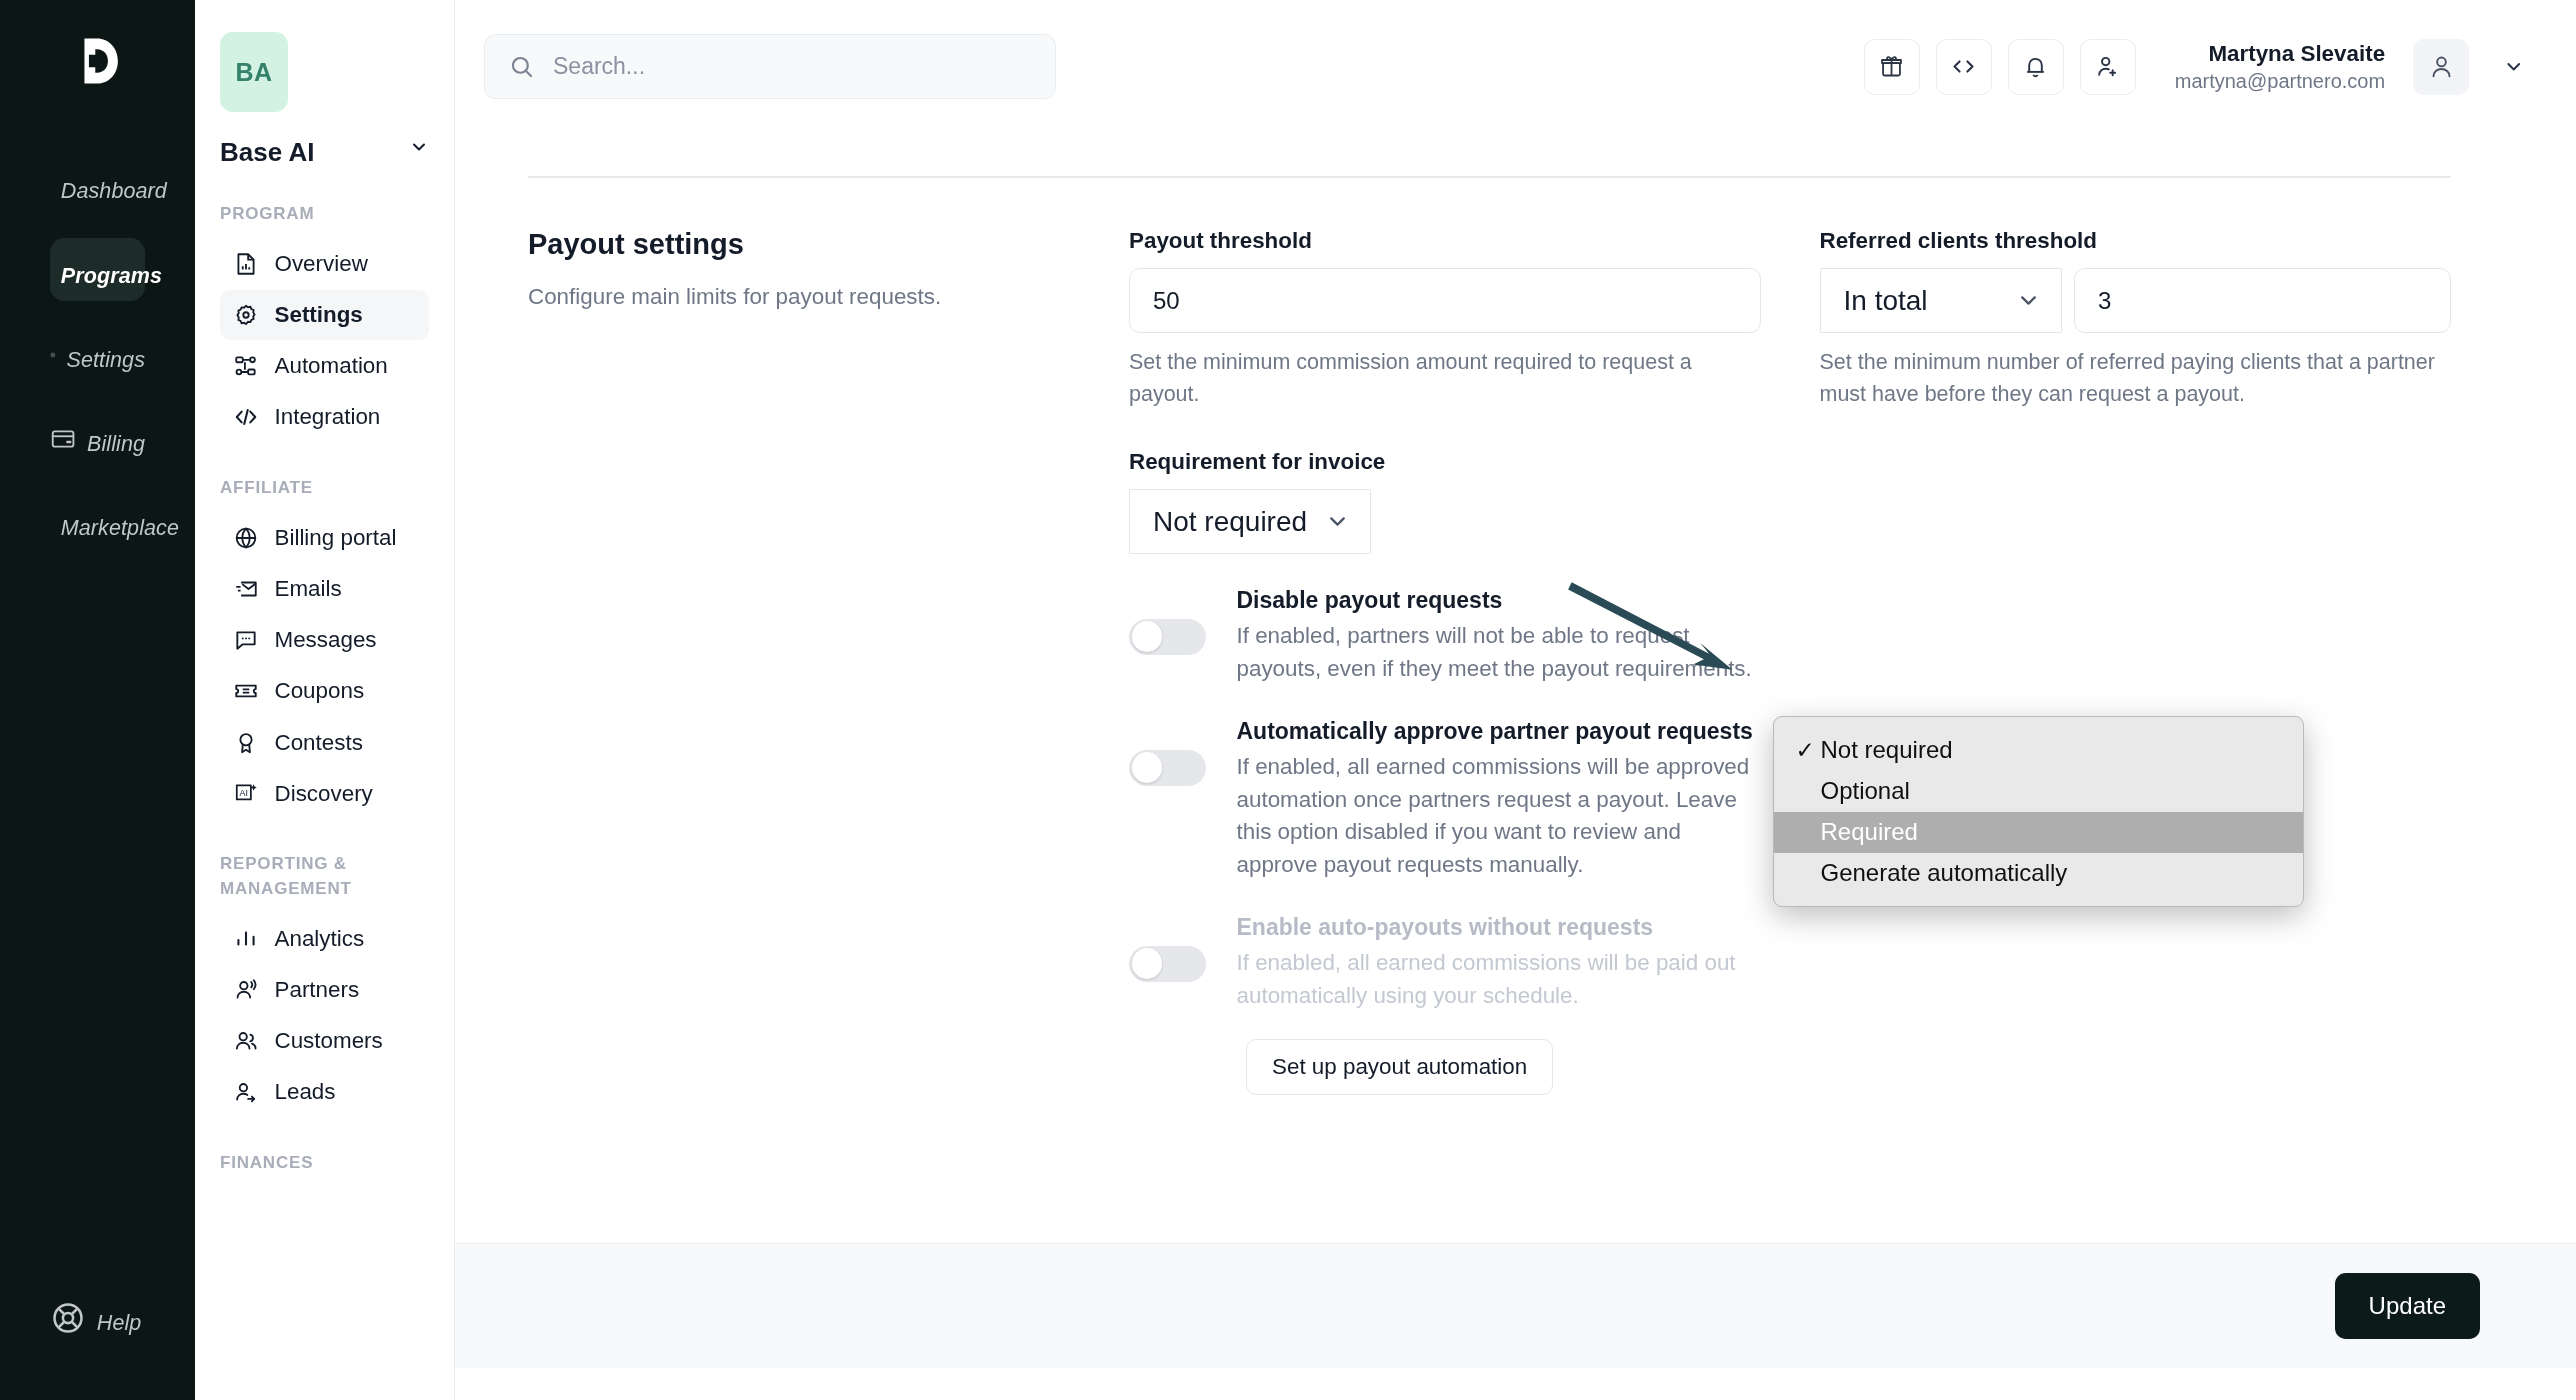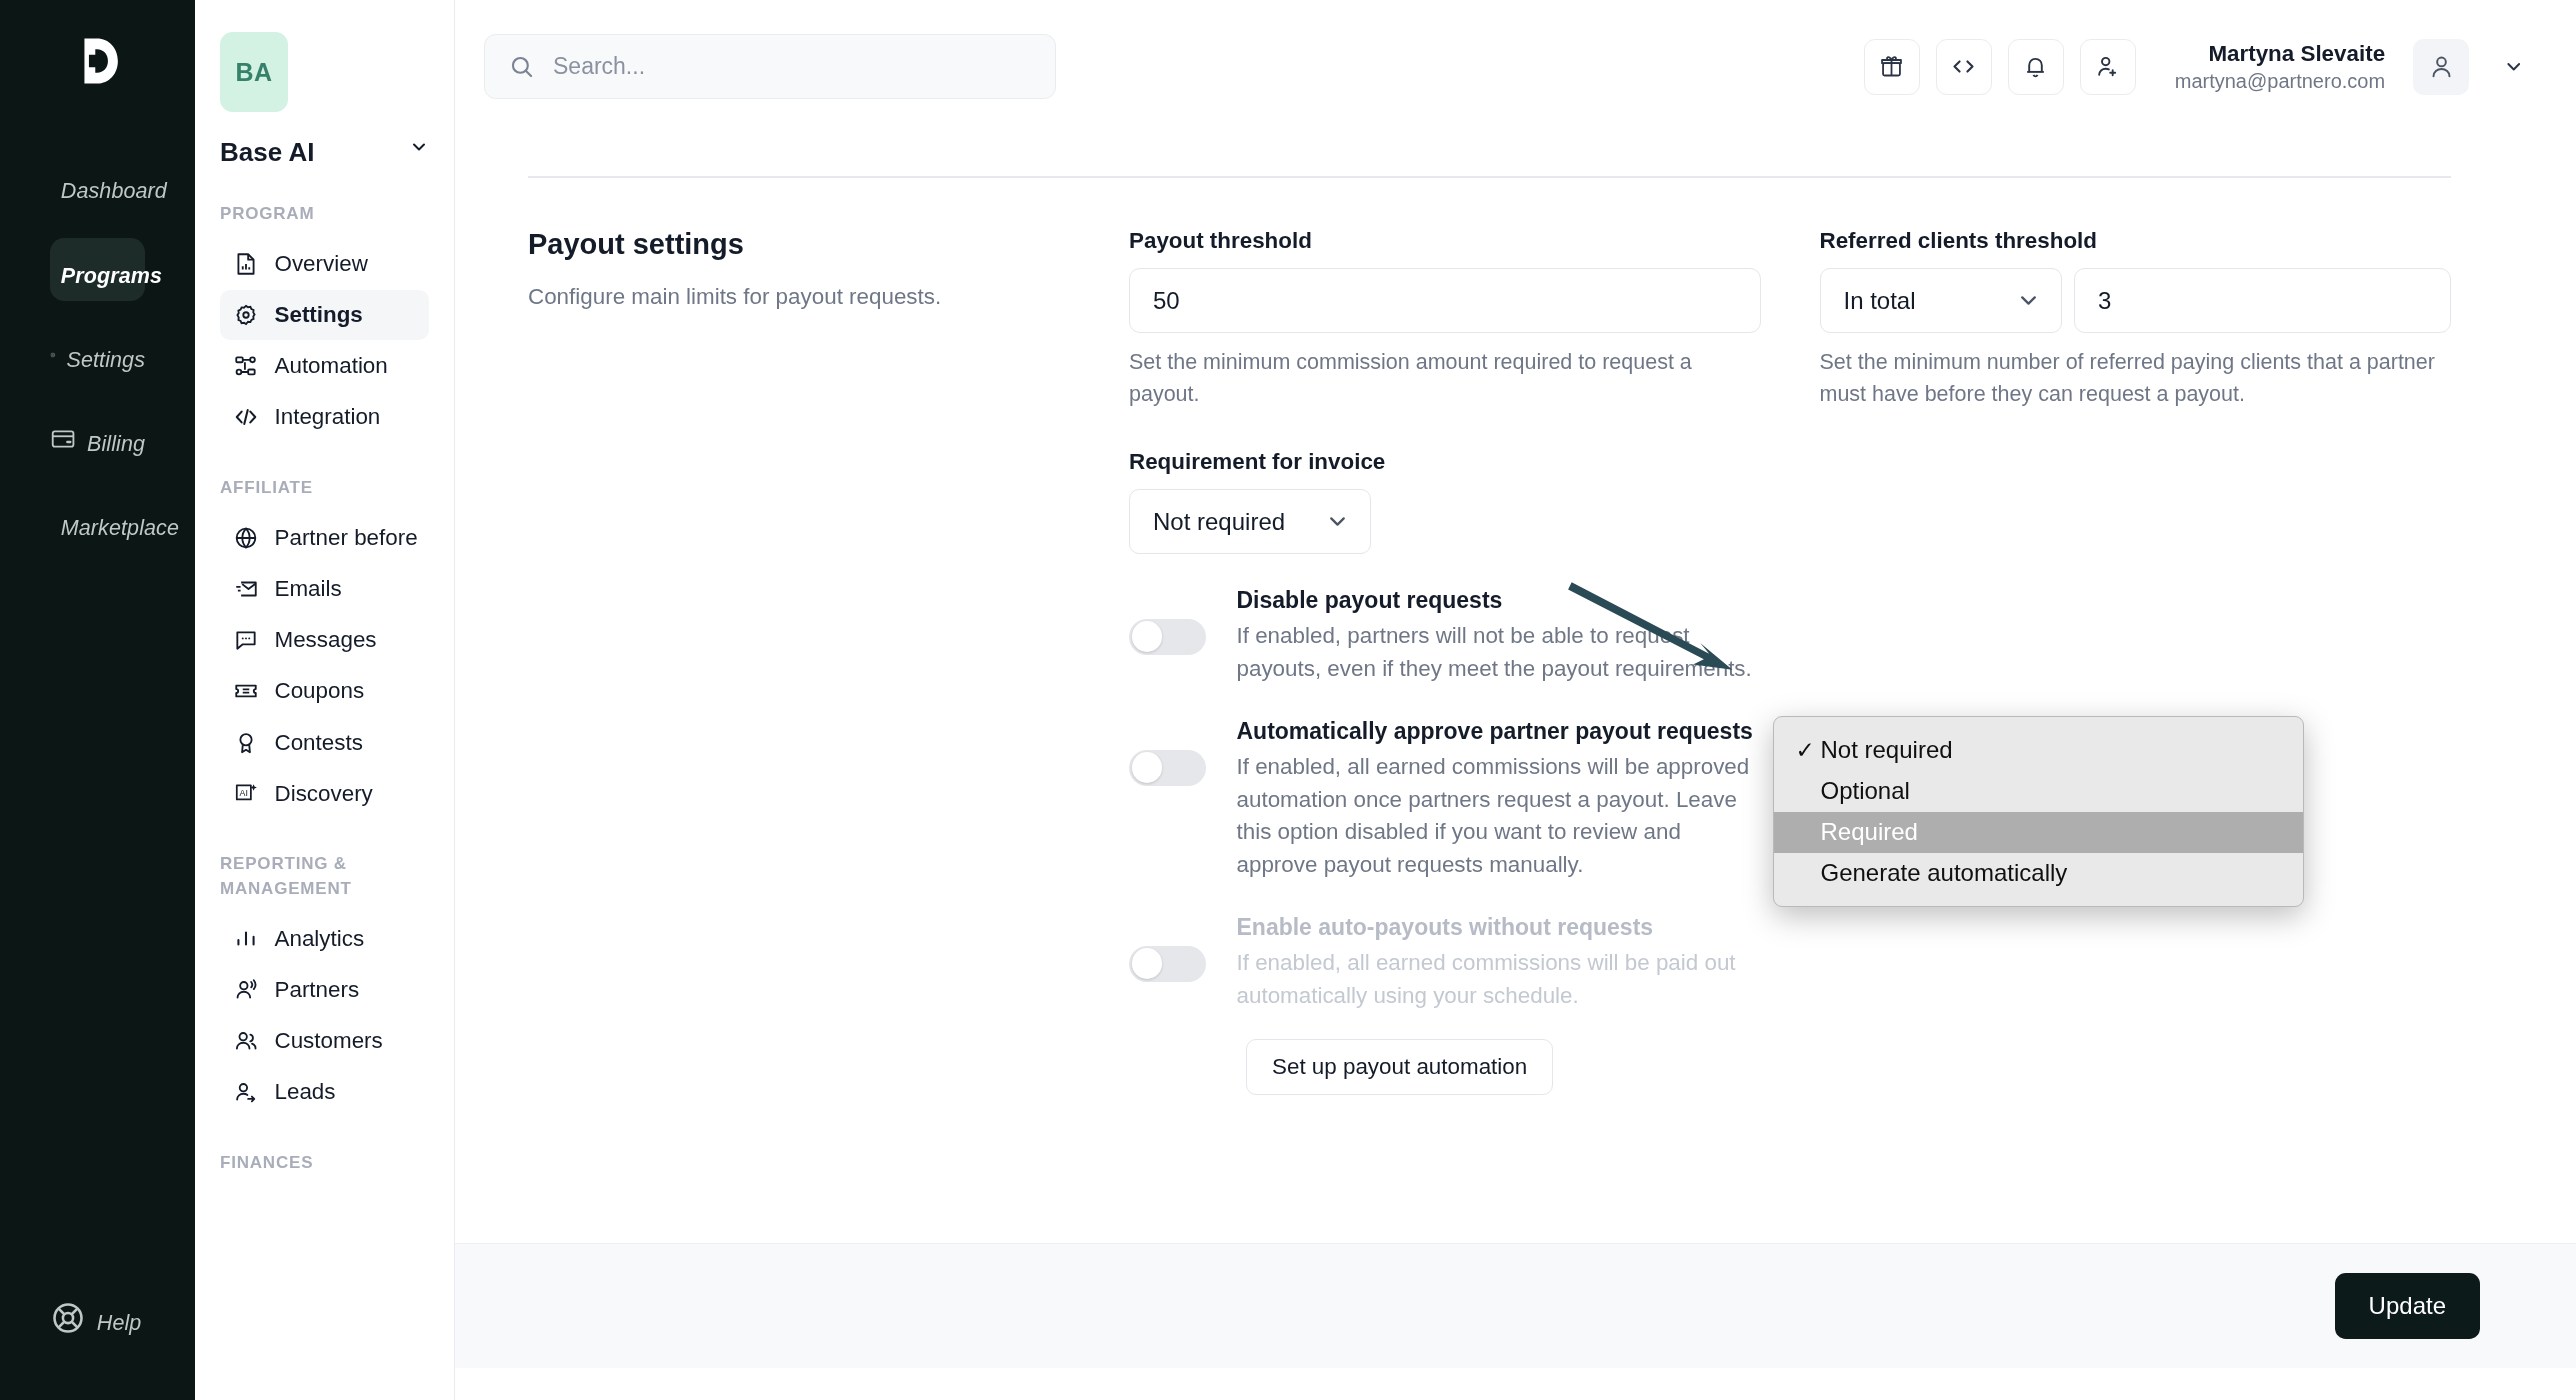--- a/index.html
+++ b/index.html
@@ -107,23 +107,23 @@
   .field-label { font-size: 22.4px; font-weight: 700; color: #141b29; margin-bottom: 14.3px; display: block; }
   .input {
     width: 100%; height: 65px; border: 0.9px solid #e3e6ea; border-radius: 10.8px;
     background: #fff; padding: 0 23px; font-size: 24px; color: #141b29;
     font-family: "Liberation Sans", sans-serif; display: flex; align-items: center;
   }
   .field-help { font-size: 21.5px; color: #6f7787; line-height: 1.45; margin-top: 14.3px; }
   .dual { display: flex; gap: 12.5px; }
   .select {
     width: 242px; flex: 0 0 242px; height: 65px;
-    border: 0.9px solid #e3e6ea; border-radius: 10px; background: #fff;
+    border: 0.9px solid #e3e6ea; border-radius: 1px; background: #fff;
     display: flex; align-items: center; justify-content: space-between;
-    padding: 0 20px 0 23px; font-size: 24px; color: #141b29; cursor: pointer;
+    padding: 0 20px 0 23px; font-size: 28px; color: #141b29; cursor: pointer;
   }
   .select .ico { width: 25px; height: 25px; color: #4b5465; display: block; }
 
   .block2 { margin-top: 39px; }
   .invoice-select-wrap { position: relative; }
 
   
   .toggle-row { display: flex; gap: 30.5px; margin-top: 30.5px; align-items: flex-start; }
   .toggle {
     width: 77px; height: 36px; flex: 0 0 77px; border-radius: 20px;
@@ -294,21 +294,21 @@
       </div>
     </div>
 
     <div class="nav-group">
       <div class="nav-head">AFFILIATE</div>
       <div class="nav-item">
         <svg class="ico" viewBox="0 0 24 24" fill="none" stroke="currentColor" stroke-width="1.7">
           <circle cx="12" cy="12" r="8.6"></circle>
             <path d="M3.4 12h17.2M12 3.4c2.3 2.4 3.4 5.4 3.4 8.6S14.3 18.2 12 20.6c-2.3-2.4-3.4-5.4-3.4-8.6S9.7 5.8 12 3.4z"></path>
         </svg>
-        <span class="nav-lbl">Partner before</span>
+        <span class="nav-lbl">Billing portal</span>
       </div>
       <div class="nav-item">
         <svg class="ico" viewBox="0 0 24 24" fill="none" stroke="currentColor" stroke-width="1.7" stroke-linejoin="round">
           <path d="M7.5 6H21v12H7.5"></path>
             <path d="M21 7l-6.7 5L8.5 7.5"></path>
             <path d="M3 10h4M4.5 13.5H7"></path>
         </svg>
         <span class="nav-lbl">Emails</span>
       </div>
       <div class="nav-item">

